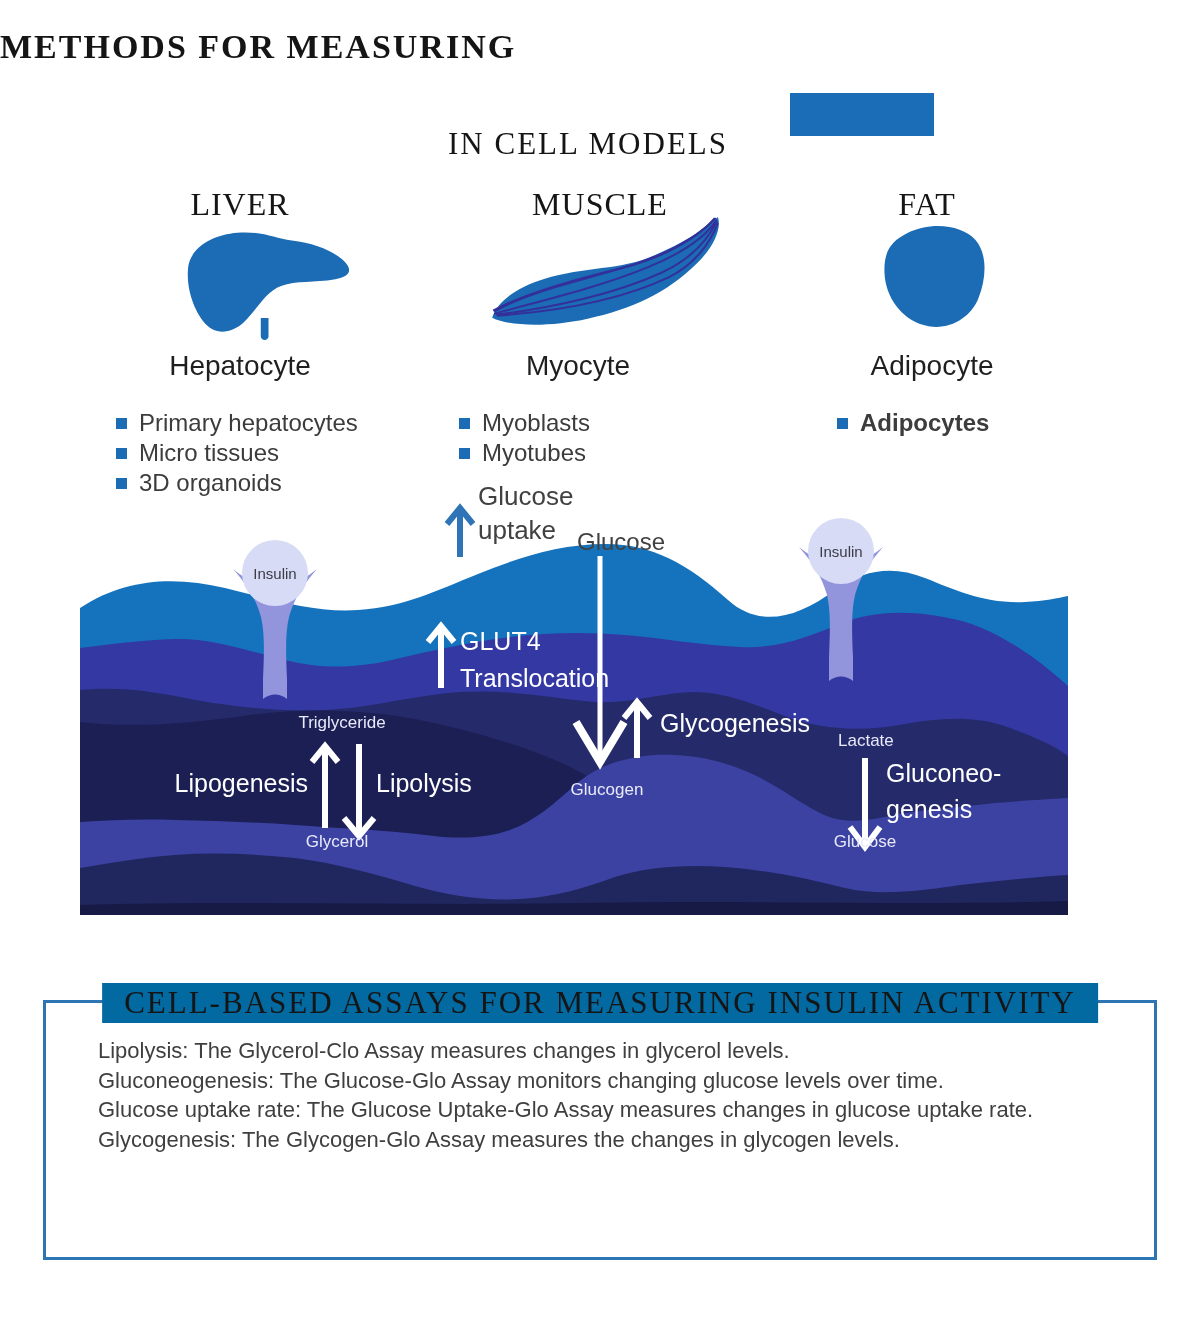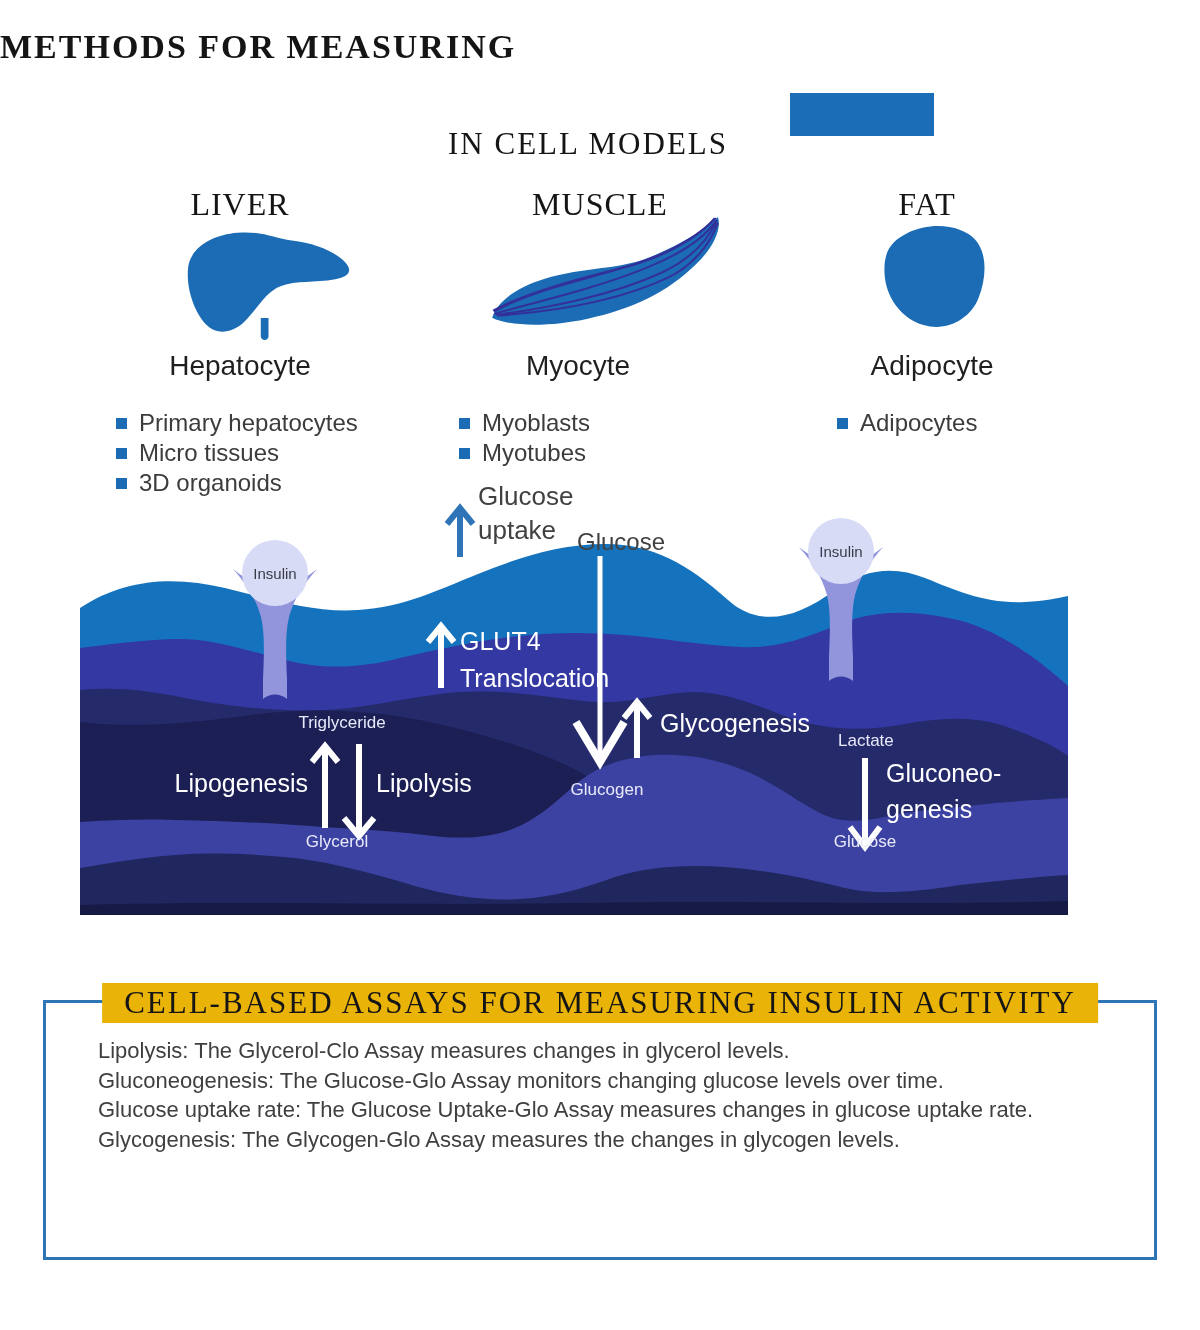--- a/index.html
+++ b/index.html
@@ -27,21 +27,21 @@
   .lab-big{font-size:25px;fill:#ffffff;}
   .lab-sm{font-size:17px;fill:#e8eafb;}
   .lab-dark{font-size:24px;fill:#414141;}
   .lab-ins{font-size:15px;fill:#3a3a46;}
   .wht{stroke:#ffffff;fill:none;}
   .blu{stroke:#2E74B6;fill:none;}
 
   
   .assay-box{left:43px;top:1000px;width:1108px;height:254px;border:3px solid #2E75B6;}
   .assay-head{position:absolute;top:-20px;left:50%;transform:translateX(-50%);
-      background:#eab308;padding:0 22px;white-space:nowrap;
+      background:#0369a1;padding:0 22px;white-space:nowrap;
       font-family:"Liberation Serif", serif;font-size:31px;letter-spacing:2px;color:#151515;line-height:40px;}
   .assay-lines{position:absolute;left:52px;top:33px;font-size:22px;line-height:29.5px;color:#3f3f3f;}
 </style>
 </head>
 <body>
 
 <div class="page">
 
   <div class="abs title-rect"></div>
   <div class="abs serif title-kicker">METHODS FOR MEASURING</div>
@@ -89,21 +89,21 @@
         <span class="bullet-sq"></span>
         <span>Myotubes</span>
       </div>
   </div>
 
   <div class="abs serif tissue-name" style="left:837px;width:180px;">FAT</div>
   <svg class="abs" style="left:876px;top:220px;" width="116" height="118" viewBox="0 0 115 118">
     <path fill="#1B6CB5" d="M31,13 C55,1 86,5 99,20 C111,34 110,58 102,78 C94,99 70,112 47,105 C25,99 9,77 8,53 C7,31 15,21 31,13 Z"></path>
   </svg>
   <div class="abs cell-name" style="left:832px;width:200px;">Adipocyte</div>
-  <div class="abs bullet-list" style="left:837px;">
+  <div class="abs bullet-list" style="left:837px;font-weight:bold;">
     <div class="bullet-row">
         <span class="bullet-sq"></span>
         <span>Adipocytes</span>
       </div>
   </div>
 
   <svg class="abs membrane" viewBox="0 0 988 455">
 
     <path fill="#1573BE" d="M0,148 C45,118 95,116 145,128 C195,140 235,153 278,150 C325,147 355,131 398,114 C438,98 478,84 526,84 C572,84 608,104 648,140 C678,167 715,160 755,130 C785,108 815,106 845,118 C875,130 905,144 945,142 C965,141 978,138 988,136 L988,455 L0,455 Z"></path>
 

